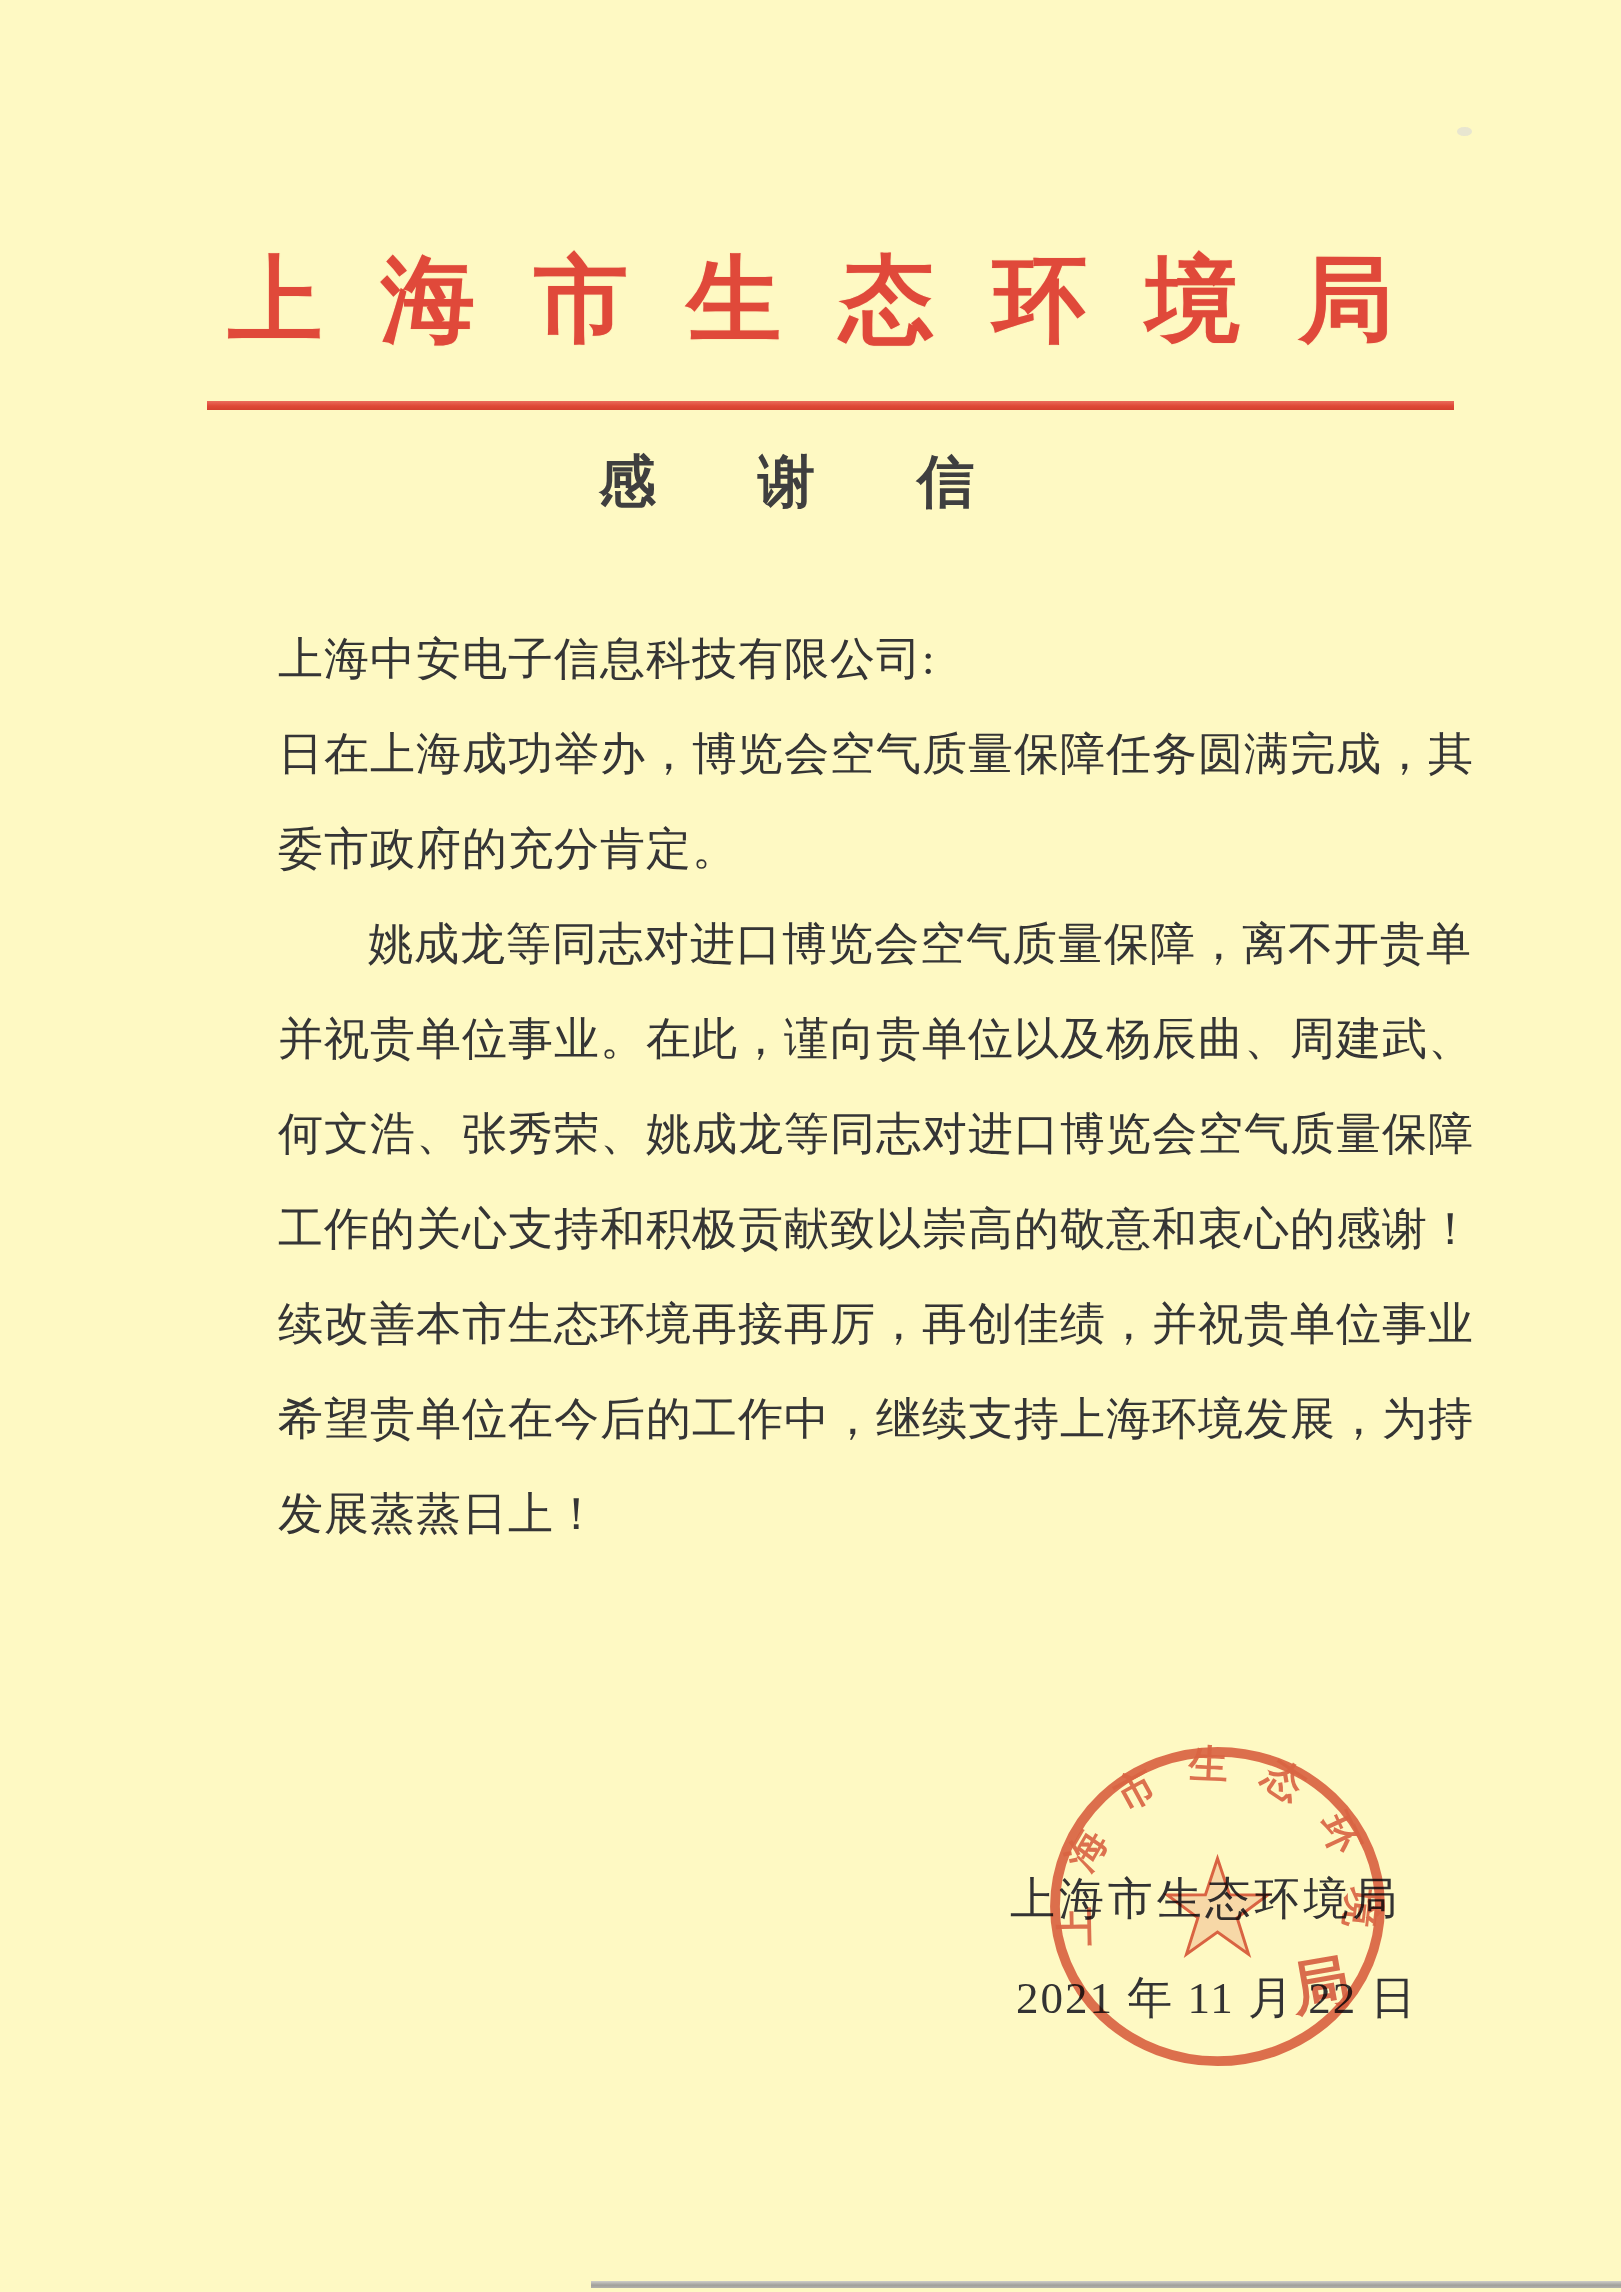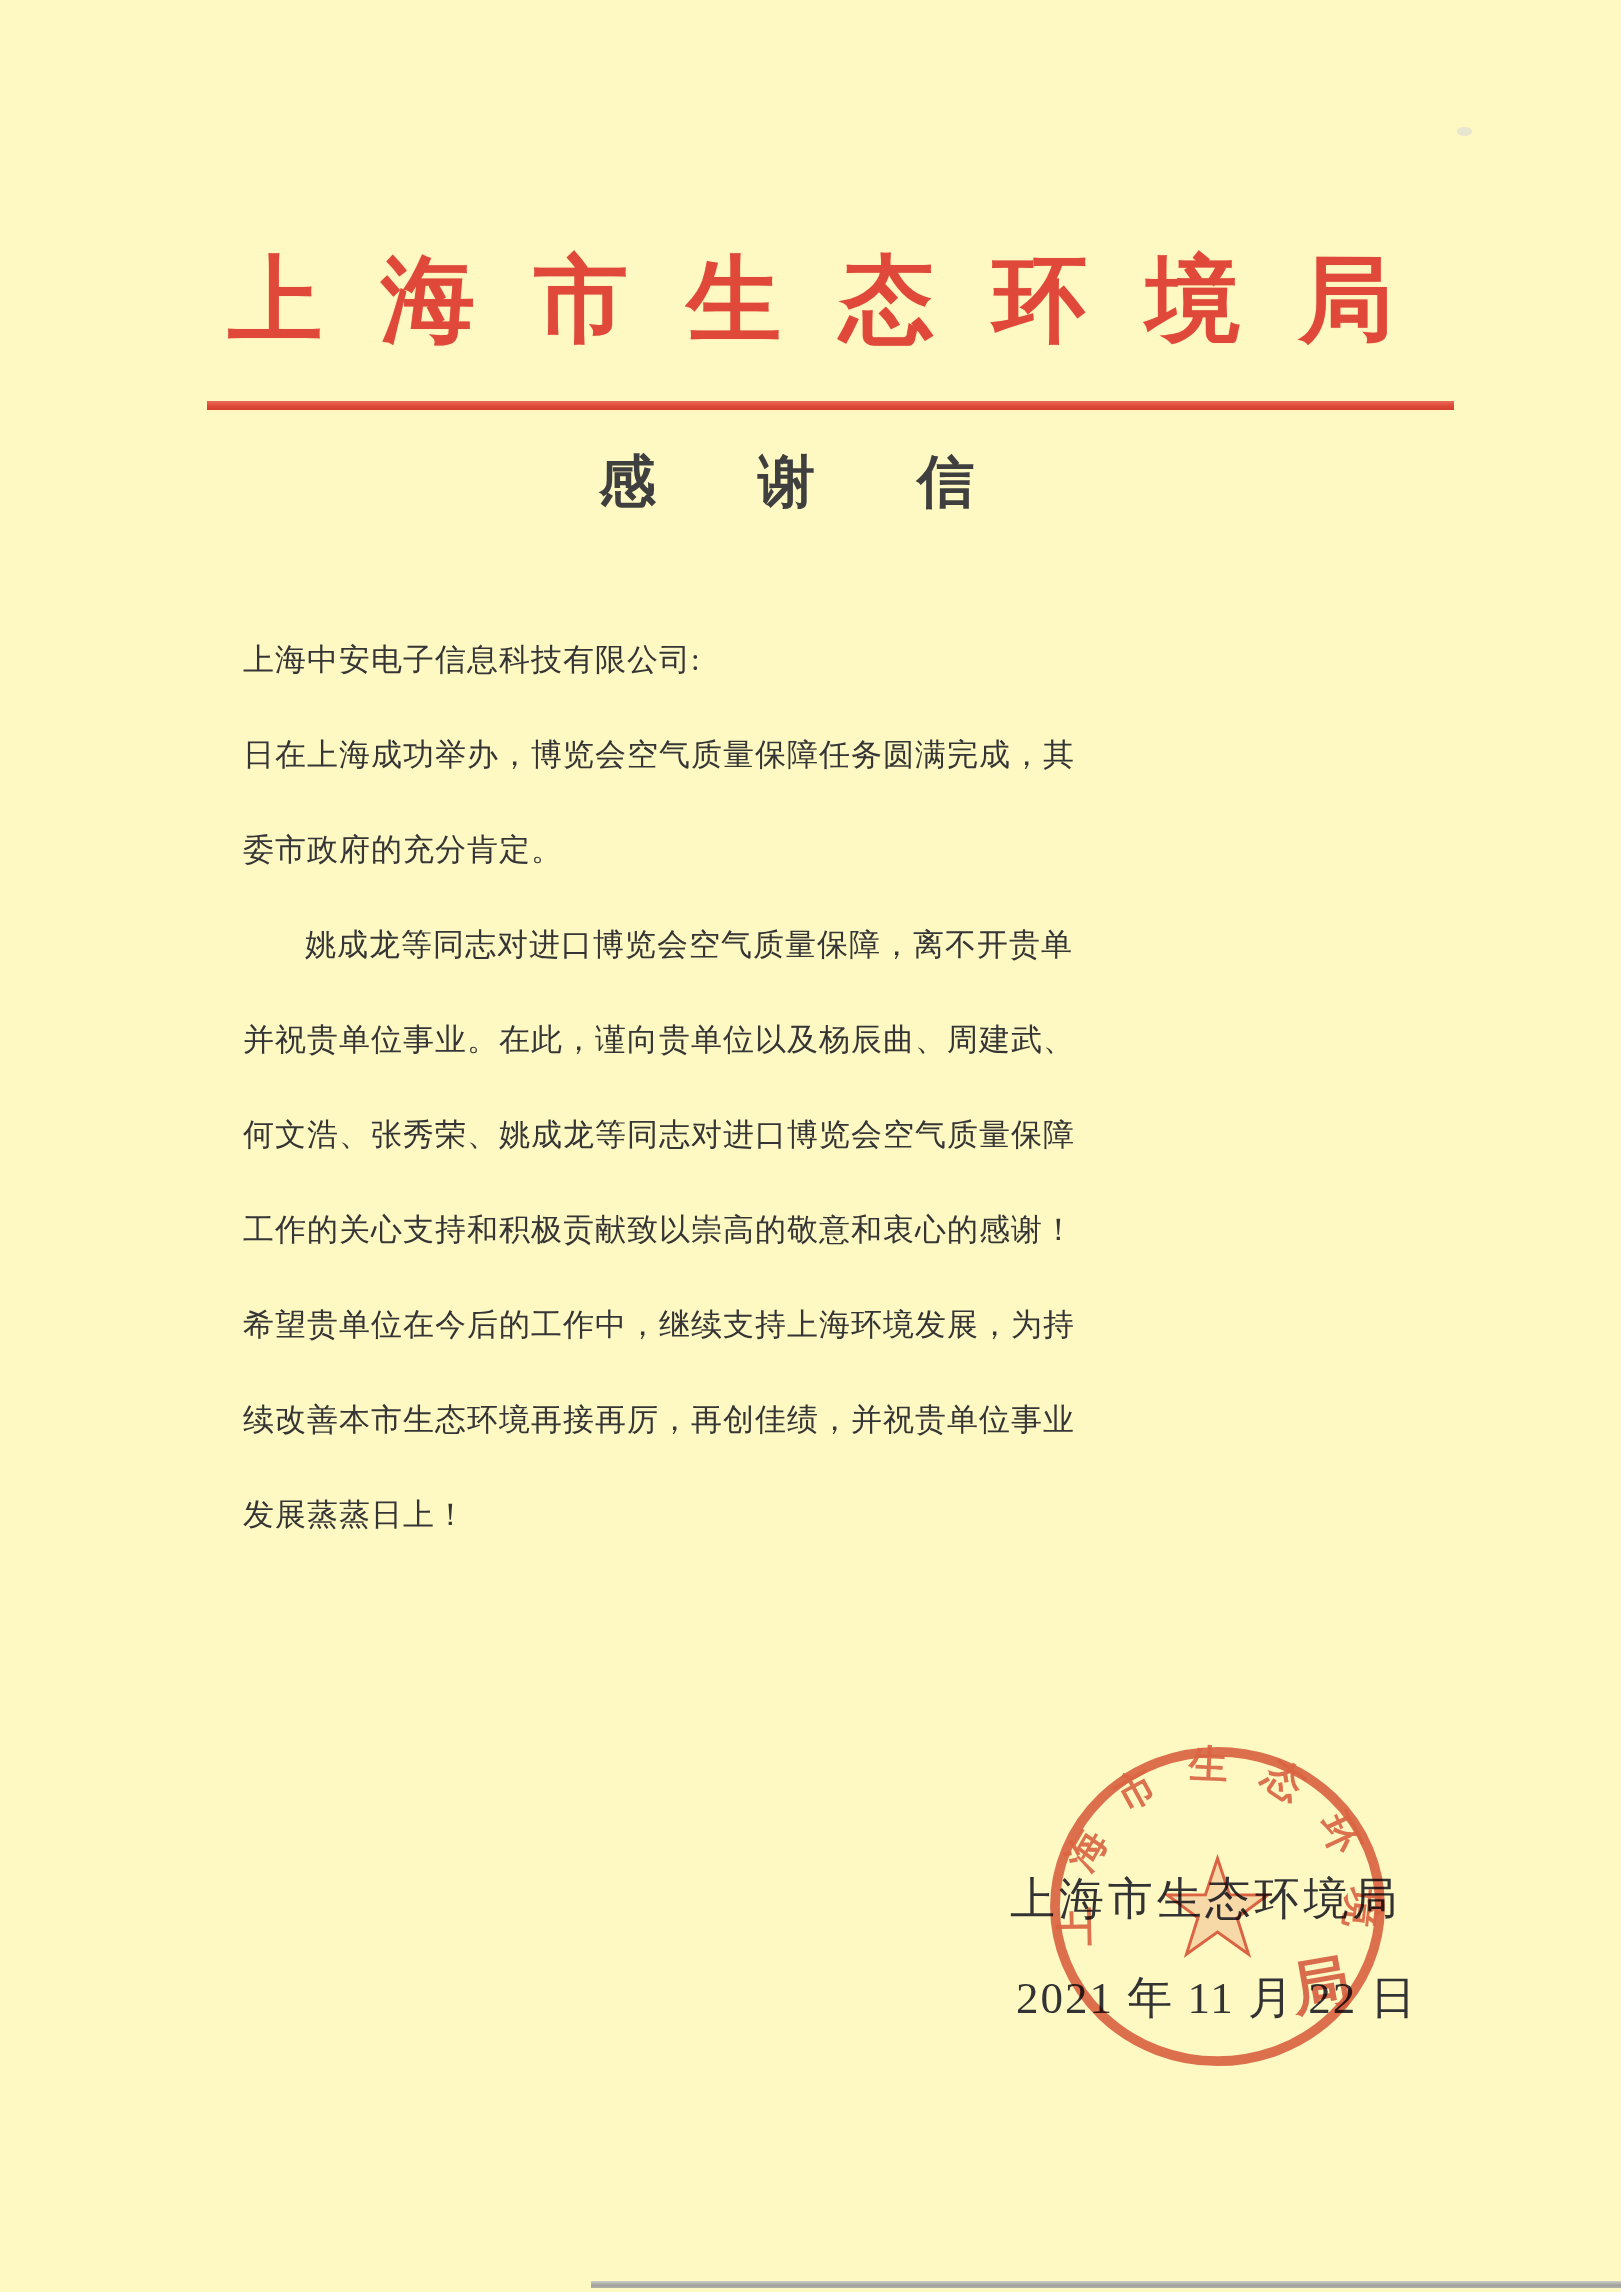--- a/index.html
+++ b/index.html
@@ -45,23 +45,24 @@
   }
   .body-block{
     position:absolute;
     left:243px;top:612px;
     width:1186px;
     color:#353535;
   }
   .body-block .line{
     height:95px;
     line-height:95px;
-    font-size:31px;
+    font-size:45px;
     letter-spacing:1px;
     white-space:nowrap;
+    margin-left:35px;
   }
   .body-block .line.indent{ text-indent:2em; }
   .signature{
     position:absolute;
     left:1010px;top:1877px;
     font-size:45px;
     letter-spacing:3.9px;
     color:#333333;
     white-space:nowrap;
     line-height:1;
@@ -111,22 +112,22 @@
   <div class="letter-title">感 谢 信</div>
 
   <div class="body-block">
     <div class="line">上海中安电子信息科技有限公司:</div>
     <div class="line">日在上海成功举办，博览会空气质量保障任务圆满完成，其</div>
     <div class="line">委市政府的充分肯定。</div>
     <div class="line indent">姚成龙等同志对进口博览会空气质量保障，离不开贵单</div>
     <div class="line">并祝贵单位事业。在此，谨向贵单位以及杨辰曲、周建武、</div>
     <div class="line">何文浩、张秀荣、姚成龙等同志对进口博览会空气质量保障</div>
     <div class="line">工作的关心支持和积极贡献致以崇高的敬意和衷心的感谢！</div>
+    <div class="line">续改善本市生态环境再接再厉，再创佳绩，并祝贵单位事业</div>
     <div class="line">希望贵单位在今后的工作中，继续支持上海环境发展，为持</div>
-    <div class="line">续改善本市生态环境再接再厉，再创佳绩，并祝贵单位事业</div>
     <div class="line">发展蒸蒸日上！</div>
   </div>
 
   <div class="signature">上海市生态环境局</div>
 
   <div class="sig-date">2021 年 11 月 22 日</div>
 
   <svg class="seal" viewBox="0 0 352 334" xmlns="http://www.w3.org/2000/svg">
     <ellipse cx="176" cy="167" rx="166" ry="158" fill="none" stroke="#d5503e" stroke-width="10" opacity="0.92"></ellipse>
     <path id="seal-arc" d="M 56,223 A 132,132 0 1 1 296,223" fill="none"></path>

